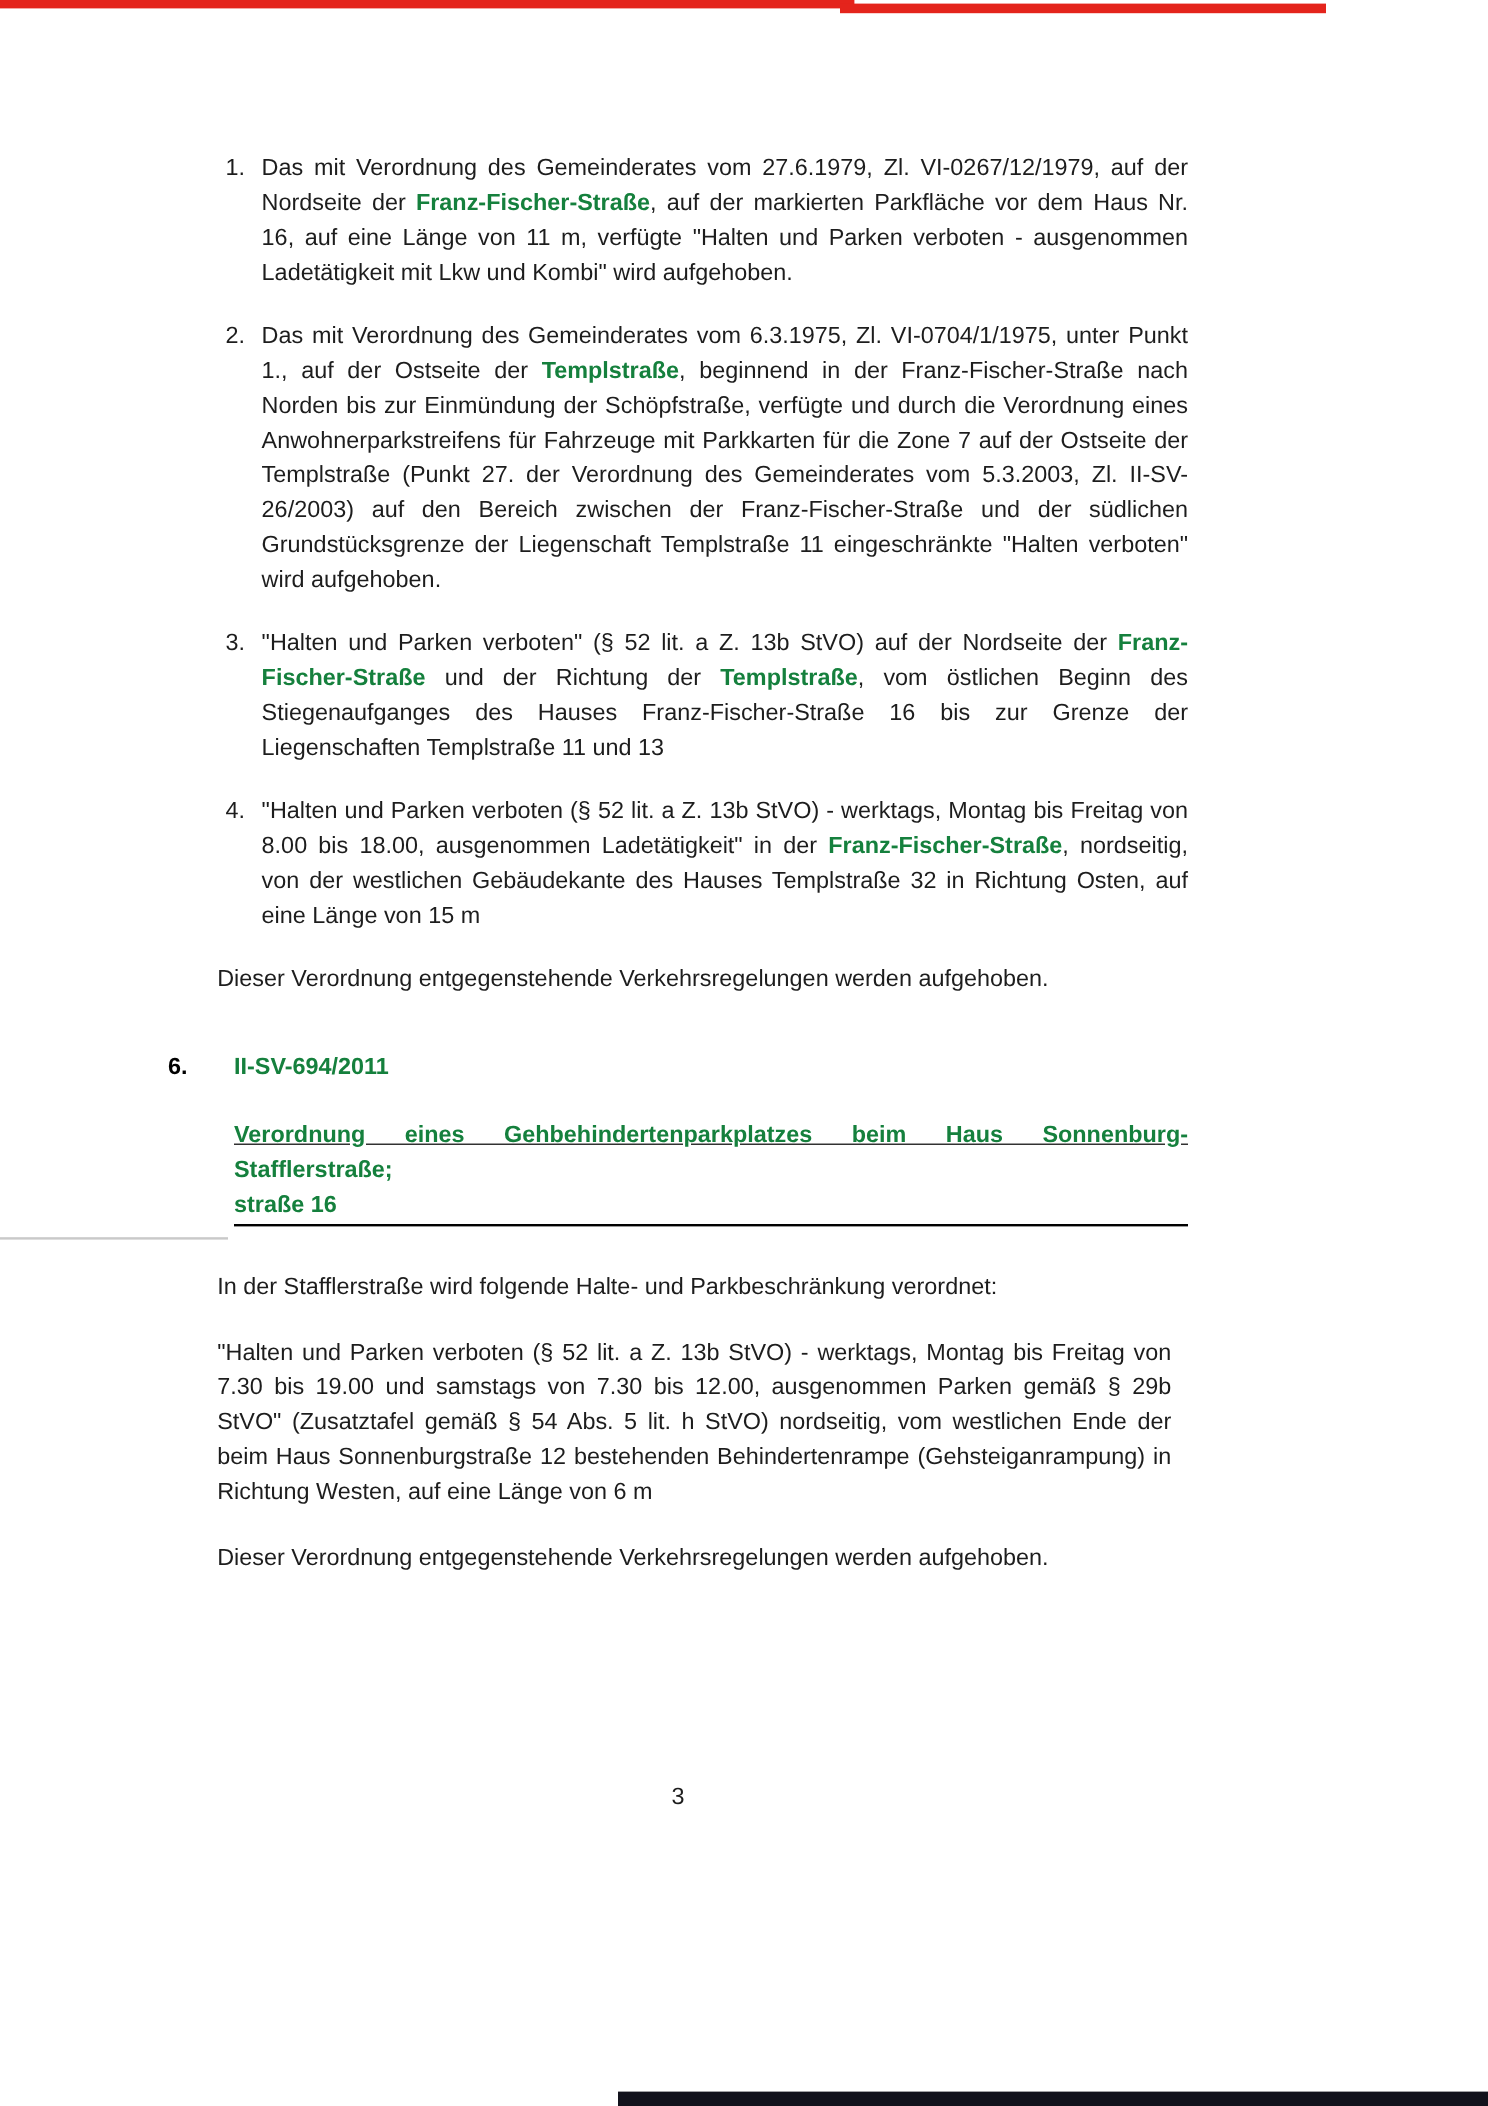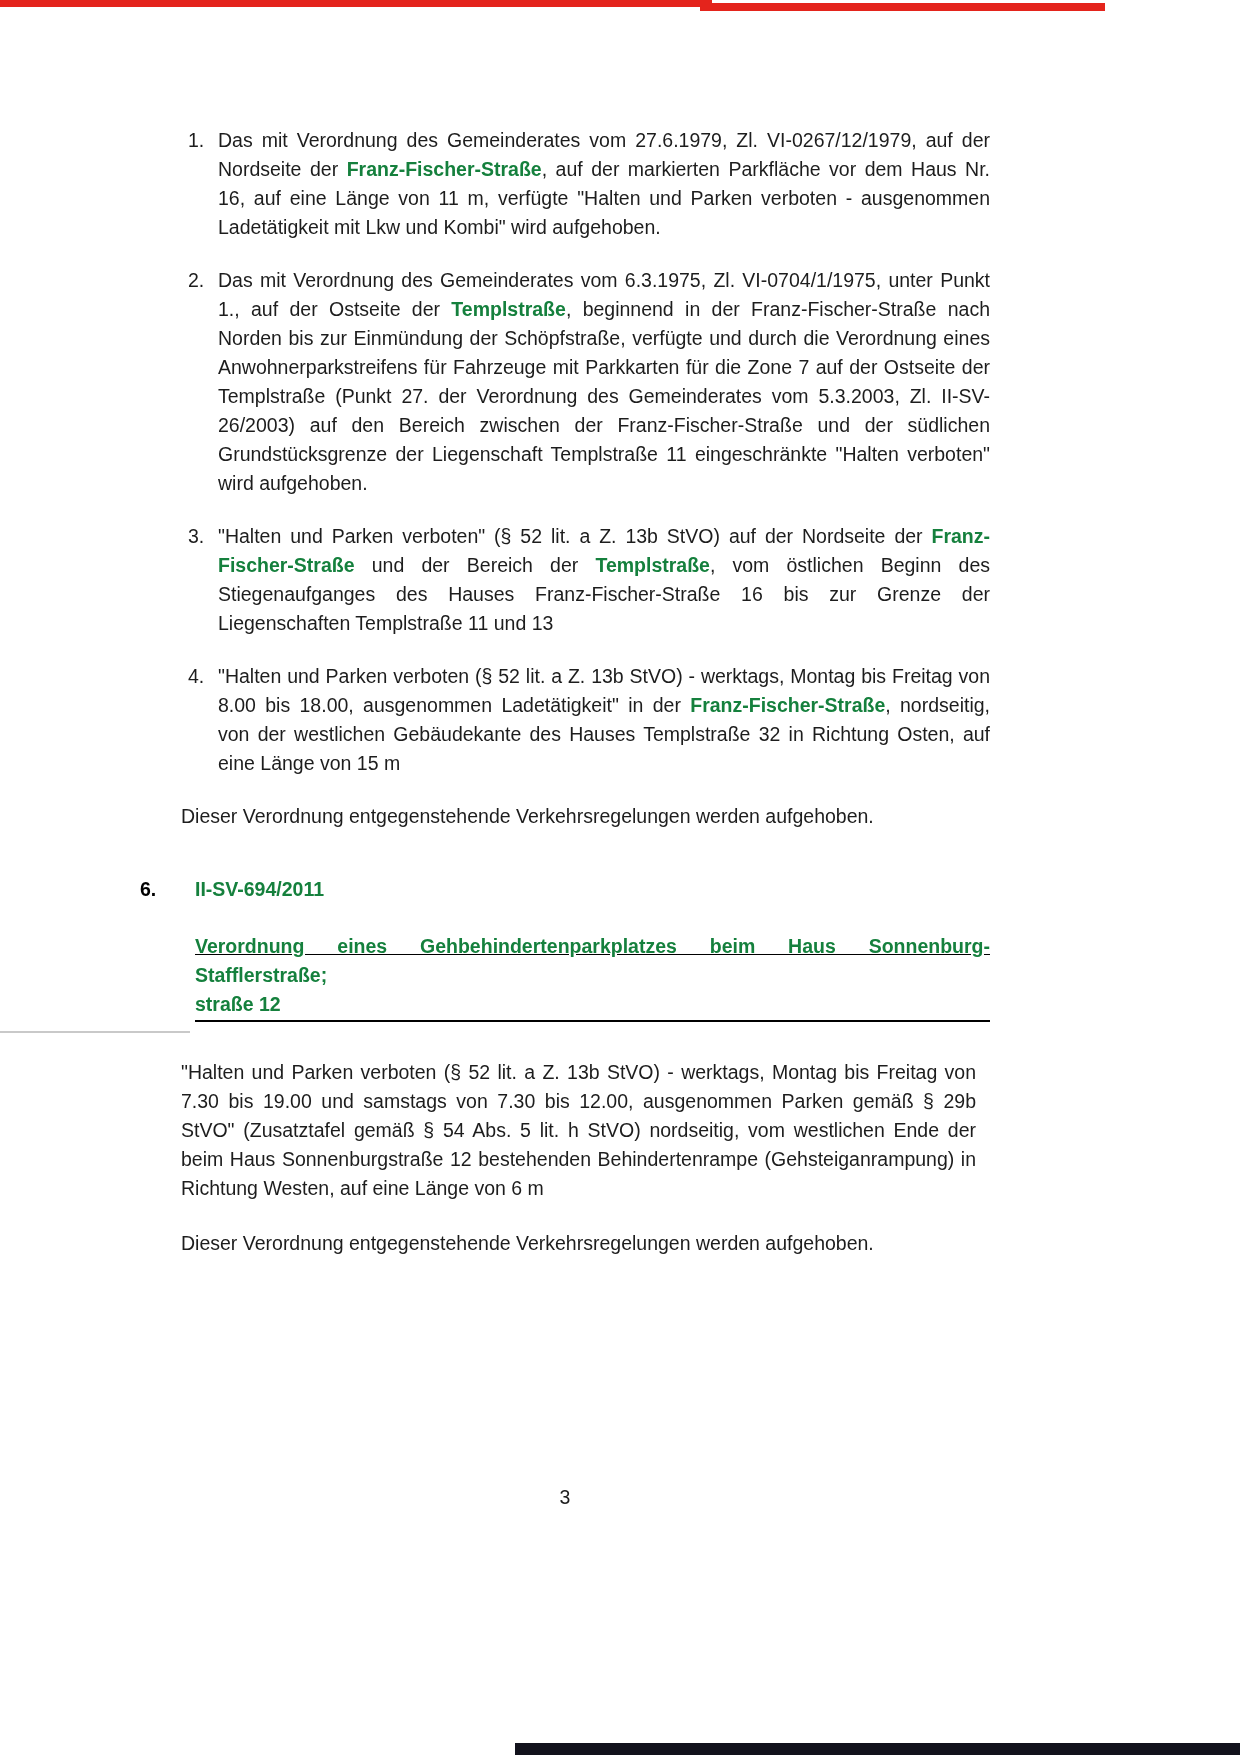--- a/index.html
+++ b/index.html
@@ -40,36 +40,37 @@
       <div class="li">
         <span class="num">1.</span>
         <div class="txt"><span>Das mit Verordnung des Gemeinderates vom 27.6.1979, Zl. VI-0267/12/1979, auf der Nordseite der </span><span class="b">Franz-Fischer-Straße</span><span>, auf der markierten Parkfläche vor dem Haus Nr. 16, auf eine Länge von 11 m, verfügte "Halten und Parken verboten - ausgenommen Ladetätigkeit mit Lkw und Kombi" wird aufgehoben.</span></div>
       </div>
       <div class="li">
         <span class="num">2.</span>
         <div class="txt"><span>Das mit Verordnung des Gemeinderates vom 6.3.1975, Zl. VI-0704/1/1975, unter Punkt 1., auf der Ostseite der </span><span class="b">Templstraße</span><span>, beginnend in der Franz-Fischer-Straße nach Norden bis zur Einmündung der Schöpfstraße, verfügte und durch die Verordnung eines Anwohnerparkstreifens für Fahrzeuge mit Parkkarten für die Zone 7 auf der Ostseite der Templstraße (Punkt 27. der Verordnung des Gemeinderates vom 5.3.2003, Zl. II-SV-26/2003) auf den Bereich zwischen der Franz-Fischer-Straße und der südlichen Grundstücksgrenze der Liegenschaft Templstraße 11 eingeschränkte "Halten verboten" wird aufgehoben.</span></div>
       </div>
       <div class="li">
         <span class="num">3.</span>
-        <div class="txt"><span>"Halten und Parken verboten" (§ 52 lit. a Z. 13b StVO) auf der Nordseite der </span><span class="b">Franz-Fischer-Straße</span><span> und der Bereich der </span><span class="b">Templstraße</span><span>, vom östlichen Beginn des Stiegenaufganges des Hauses Franz-Fischer-Straße 16 bis zur Grenze der Liegenschaften Templstraße 11 und 13</span></div>
+        <div class="txt"><span>"Halten und Parken verboten" (§ 52 lit. a Z. 13b StVO) auf der Nordseite der </span><span class="b">Franz-Fischer-Straße</span><span> und der Richtung der </span><span class="b">Templstraße</span><span>, vom östlichen Beginn des Stiegenaufganges des Hauses Franz-Fischer-Straße 16 bis zur Grenze der Liegenschaften Templstraße 11 und 13</span></div>
       </div>
       <div class="li">
         <span class="num">4.</span>
         <div class="txt"><span>"Halten und Parken verboten (§ 52 lit. a Z. 13b StVO) - werktags, Montag bis Freitag von 8.00 bis 18.00, ausgenommen Ladetätigkeit" in der </span><span class="b">Franz-Fischer-Straße</span><span>, nordseitig, von der westlichen Gebäudekante des Hauses Templstraße 32 in Richtung Osten, auf eine Länge von 15 m</span></div>
       </div>
       <div class="para"><span>Dieser Verordnung entgegenstehende Verkehrsregelungen werden aufgehoben.</span></div>
       <div class="section">
         <span class="num">6.</span>
         <div class="txt"><span class="b">II-SV-694/2011</span></div>
       </div>
       <div class="headgroup rule">
         <div class="hline stretch u"><span class="b">Verordnung eines Gehbehindertenparkplatzes beim Haus Sonnenburg-</span></div>
         <div class="hline"><span class="b">Stafflerstraße;</span></div>
-        <div class="hline"><span class="b">straße 12</span></div>
+        <div class="hline"><span class="b">straße 16</span></div>
       </div>
+      <div class="para"><span>In der Stafflerstraße wird folgende Halte- und Parkbeschränkung verordnet:</span></div>
       <div class="para"><span>"Halten und Parken verboten (§ 52 lit. a Z. 13b StVO) - werktags, Montag bis Freitag von 7.30 bis 19.00 und samstags von 7.30 bis 12.00, ausgenommen Parken gemäß § 29b StVO" (Zusatztafel gemäß § 54 Abs. 5 lit. h StVO) nordseitig, vom westlichen Ende der beim Haus Sonnenburgstraße 12 bestehenden Behindertenrampe (Gehsteiganrampung) in Richtung Westen, auf eine Länge von 6 m</span></div>
       <div class="para"><span>Dieser Verordnung entgegenstehende Verkehrsregelungen werden aufgehoben.</span></div>
     </div>
 
   <div class="page-number">3</div>
 
   <div class="bar" id="footer-bar" style="left: 515px; top: 1743px; width: 725px; height: 12px; background: rgb(18, 18, 28);"></div>
 
 </div>
 

